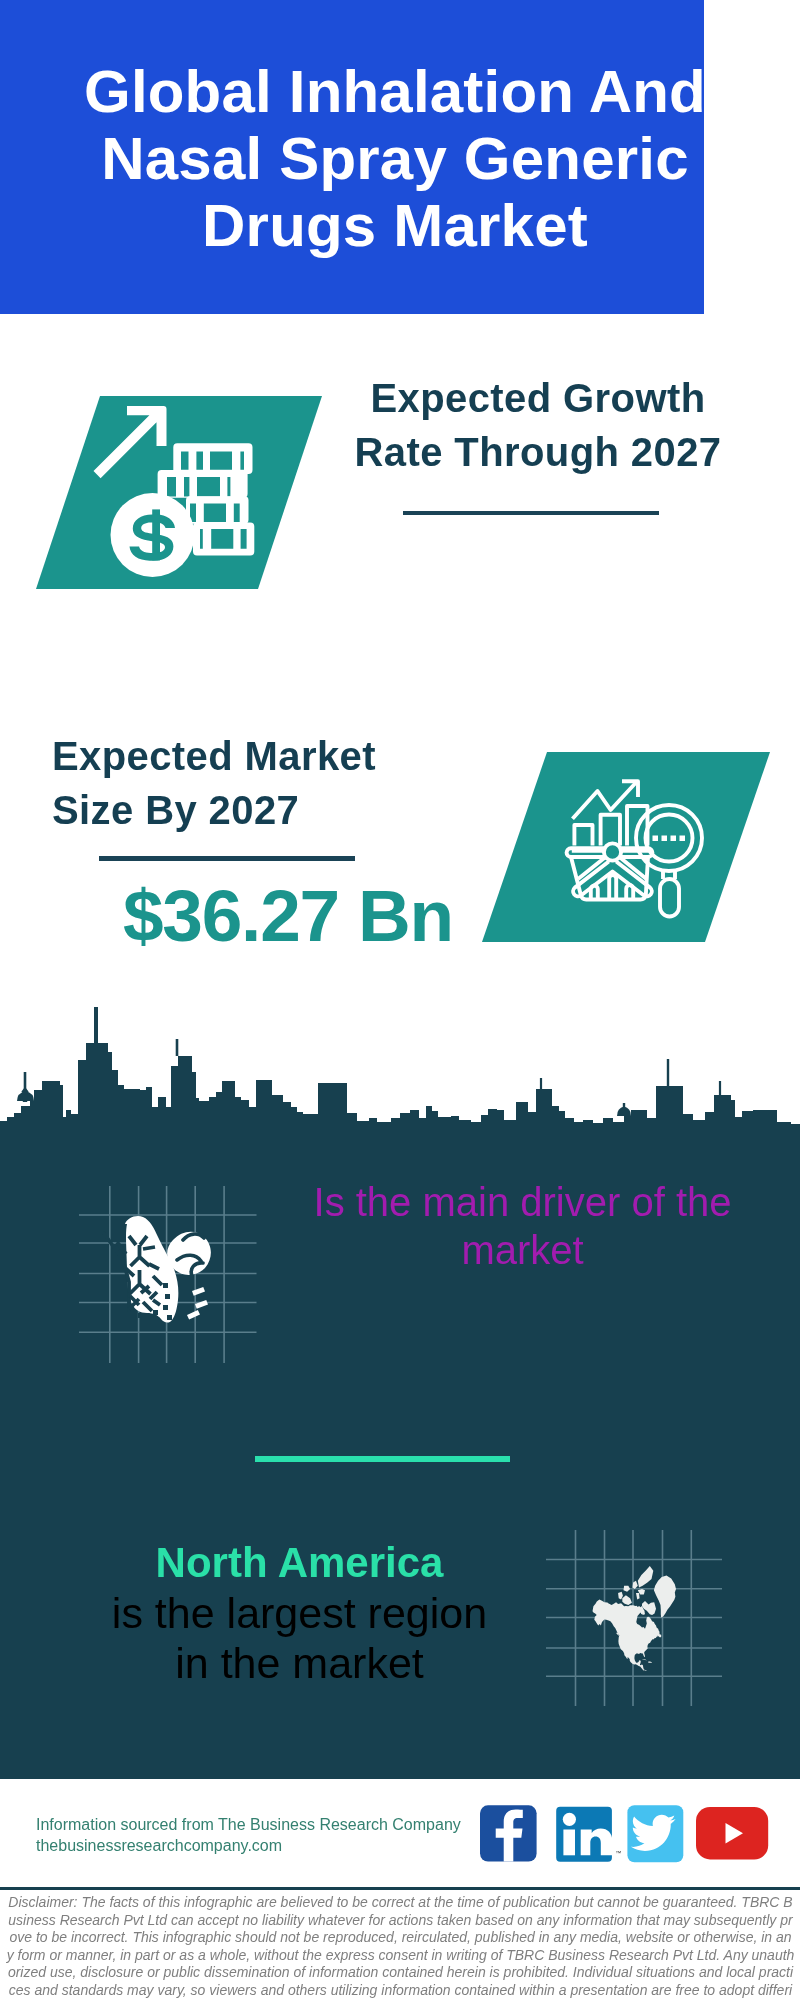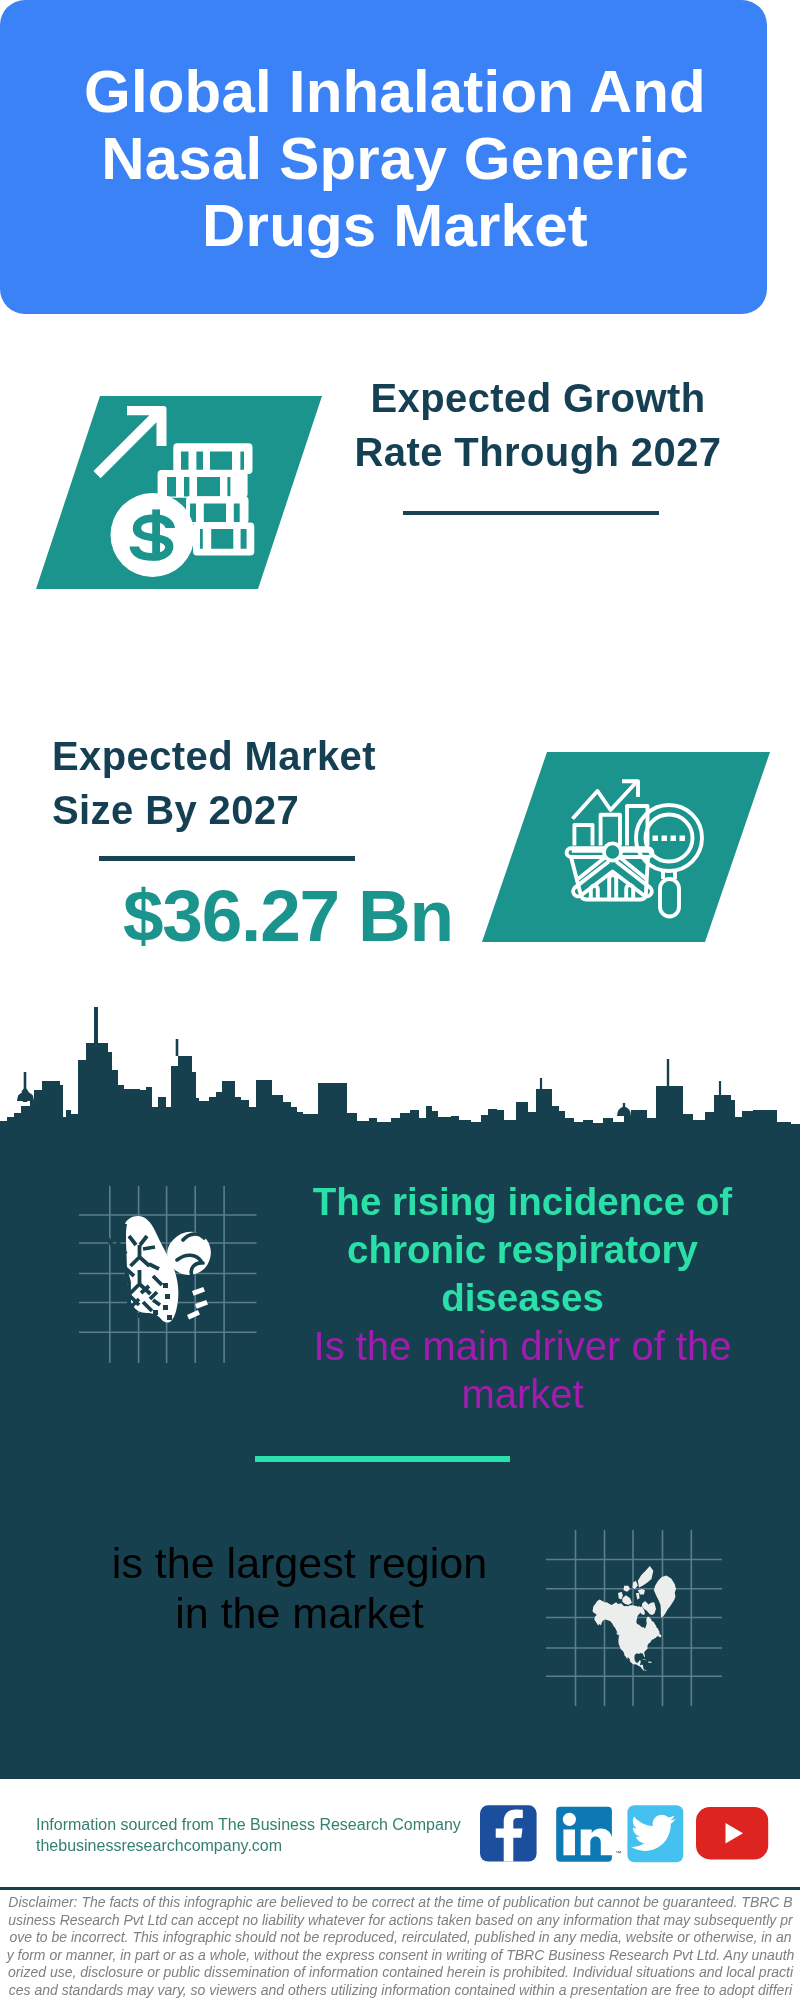--- a/index.html
+++ b/index.html
@@ -1,21 +1,21 @@
 <!DOCTYPE html>
 <html><head>
 <meta charset="utf-8">
 <style>
   * { box-sizing: border-box; margin:0; padding:0; }
   html,body { width:800px; height:2000px; }
   body { font-family: "Liberation Sans", sans-serif; background:#ffffff; }
   .page { position:relative; width:800px; height:2000px; overflow:hidden; background:#ffffff; }
 
   
-  .header { position:absolute; left:0; top:0; width:767px; height:314px; background:#3b82f6;border-radius:25px; }
+  .header { position:absolute; left:0; top:0; width:704px; height:314px; background:#1d4ed8; }
   .header-title { position:absolute; left:0; top:58px; width:790px; text-align:center;
       color:#ffffff; font-size:60px; line-height:67px; font-weight:700; white-space:pre-line; letter-spacing:0.2px; }
 
   
   .rhombus { position:absolute; background:#1b948d; }
   .rhombus-1 { left:36px; top:396px; width:286px; height:193px;
       clip-path: polygon(64px 0, 286px 0, 222px 193px, 0 193px); }
   .rhombus-2 { left:482px; top:752px; width:288px; height:190px;
       clip-path: polygon(65px 0, 288px 0, 223px 190px, 0 190px); }
   .icon-money { position:absolute; left:92px; top:400px; width:166px; height:185px; }
@@ -275,23 +275,20 @@
       <rect x="88" y="129" width="5" height="5"></rect>
         <rect x="81" y="136" width="5" height="5"></rect>
     </g>
     <g fill="#ffffff">
       <rect x="113" y="105" width="12" height="5" transform="rotate(-20 113 105)"></rect>
       <rect x="116" y="118" width="12" height="5" transform="rotate(-20 116 118)"></rect>
       <rect x="108" y="129" width="12" height="5" transform="rotate(-25 108 129)"></rect>
     </g>
   </svg>
   <div class="driver-text">
-    <span class="driver-hi">The rising incidence of
-chronic respiratory
-diseases</span>
     <span class="driver-lo">Is the main driver of the
 market</span>
   </div>
   <div class="mid-rule"></div>
 
   <svg class="grid-map" viewBox="0 0 177 177" xmlns="http://www.w3.org/2000/svg">
     <g stroke="#5a7e8c" stroke-width="1.6">
       <line x1="29.5" y1="0.0" x2="29.5" y2="176.0"></line>
       <line x1="58.5" y1="0.0" x2="58.5" y2="176.0"></line>
       <line x1="87.0" y1="0.0" x2="87.0" y2="176.0"></line>
@@ -315,20 +312,21 @@
       <path d="M87.1,52.5 L90.0,50.7 L91.8,55.8 L88.8,58.9 L86.5,57.4 Z"></path>
       <path d="M90.0,63.1 L93.0,63.1 L93.6,68.2 L91.2,69.4 Z"></path>
       <path d="M96.0,81.6 L98.4,80.7 L99.0,84.2 L96.6,85.1 Z"></path>
       <path d="M111.2,106.4 L112.7,106.2 L113.6,107.3 L114.8,107.3 L115.3,106.2 L115.1,104.7 L113.6,104.2 L113.3,102.4 L112.1,101.8 L111.5,104.2 Z"></path>
       <path d="M70.1,102.7 L71.8,103.0 L73.2,105.4 L72.4,105.4 L70.7,103.8 Z"></path>
       <path d="M96.1,129.9 L97.8,128.9 L99.6,129.4 L100.8,130.9 L99.6,130.0 L97.5,129.6 L96.6,129.9 Z"></path>
       <path d="M102.3,131.4 L104.0,131.5 L106.0,132.2 L105.6,132.8 L103.8,132.8 L102.3,132.7 Z"></path>
     </g>
   </svg>
   <div class="region-text">
+    <span class="region-hi">North America</span>
     <span class="region-lo">is the largest region
 in the market</span>
   </div>
 
   <div class="footer"></div>
   <div class="src-text">
     <div>Information sourced from The Business Research Company</div>
     <div>thebusinessresearchcompany.com</div>
   </div>
   <svg class="social-icons" viewBox="0 0 290 58" xmlns="http://www.w3.org/2000/svg">

